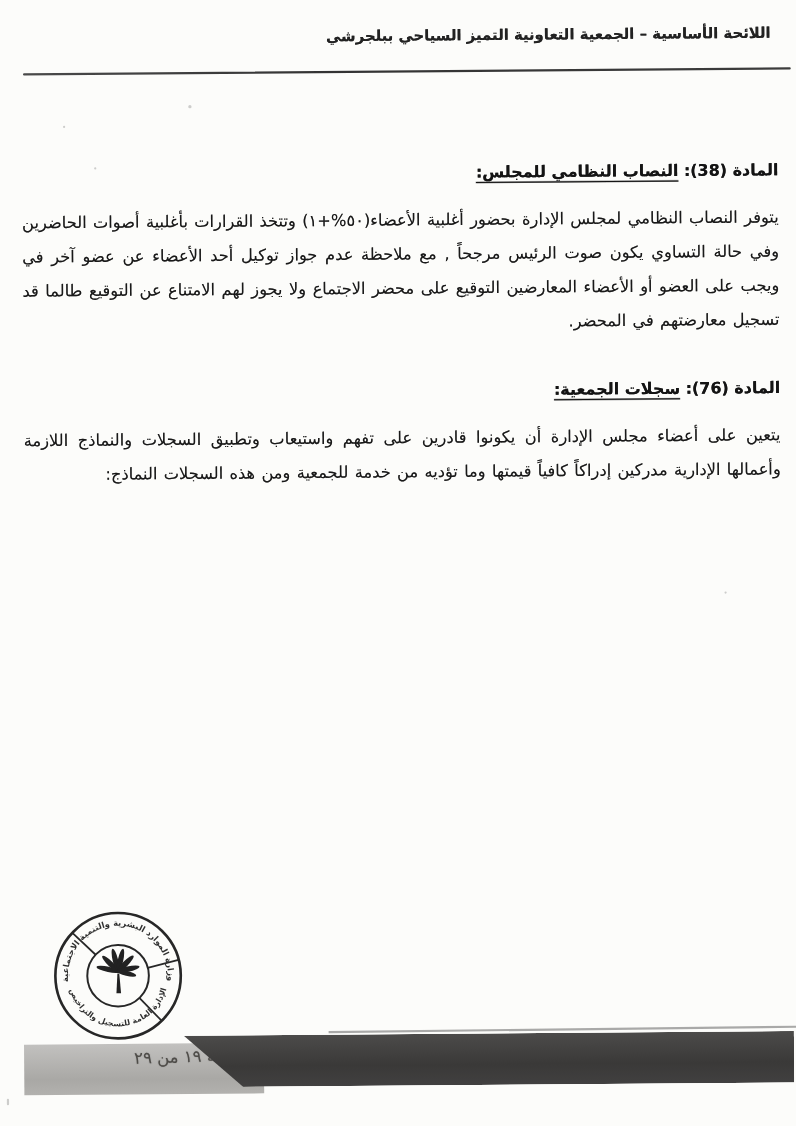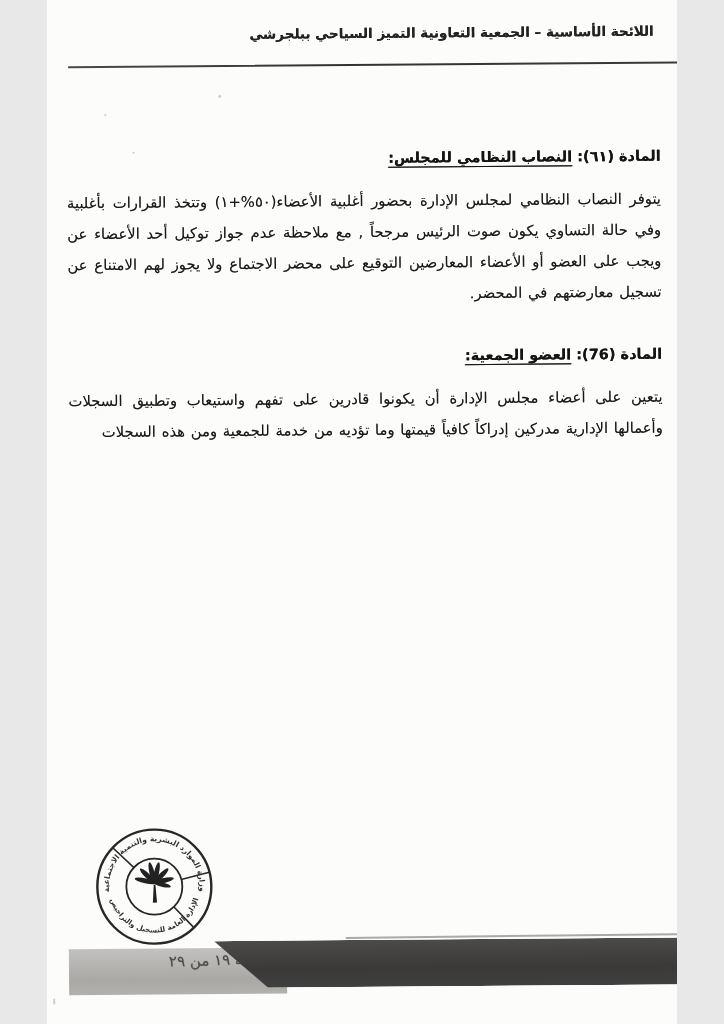--- a/index.html
+++ b/index.html
@@ -1,19 +1,19 @@
 <!DOCTYPE html>
 <html lang="ar"><head>
 <meta charset="utf-8">
 <style>
   html,body{margin:0;padding:0;background:#e8e8e8;}
   .page{
-    position:relative;width:616px;height:1024px;margin:0 auto;
+    position:relative;width:724px;height:1024px;margin:0 auto;
     background:#fcfcfa;overflow:hidden;
-    font-family:"DejaVu Sans",sans-serif;color:#1b1b1b;padding-left:14px;
+    font-family:"DejaVu Sans",sans-serif;color:#1b1b1b;
   }
   .scan{position:absolute;inset:0;transform:rotate(-0.45deg);transform-origin:50% 45%;}
 
   
   .header-title{
     position:absolute;top:25px;right:20px;direction:rtl;
     font-size:13.5px;font-weight:bold;letter-spacing:.2px;color:#222;
     text-shadow:0 0 .4px #444;
   }
   .header-rule{
@@ -73,35 +73,35 @@
 </head>
 <body>
 
 <div class="page">
   <div class="scan">
 
     <div class="header-title">اللائحة الأساسية – الجمعية التعاونية التميز السياحي ببلجرشي</div>
     <div class="header-rule"></div>
 
     <div class="article-heading" id="h61">
-      <span class="a-num">المادة (٦١):</span>
+      <span class="a-num">المادة (38):</span>
       <span> </span>
       <span class="a-title">النصاب النظامي للمجلس:</span>
     </div>
     <div class="para" id="p61">
       <div class="pline just">يتوفر النصاب النظامي لمجلس الإدارة بحضور أغلبية الأعضاء(٥٠%+١) وتتخذ القرارات بأغلبية أصوات الحاضرين</div>
       <div class="pline just">وفي حالة التساوي يكون صوت الرئيس مرجحاً , مع ملاحظة عدم جواز توكيل أحد الأعضاء عن عضو آخر في المجلس</div>
       <div class="pline just">ويجب على العضو أو الأعضاء المعارضين التوقيع على محضر الاجتماع ولا يجوز لهم الامتناع عن التوقيع طالما قد تم</div>
       <div class="pline end">تسجيل معارضتهم في المحضر.</div>
     </div>
 
     <div class="article-heading" id="h62">
       <span class="a-num">المادة (76):</span>
       <span> </span>
-      <span class="a-title">العضو الجمعية:</span>
+      <span class="a-title">سجلات الجمعية:</span>
     </div>
     <div class="para" id="p62">
       <div class="pline just">يتعين على أعضاء مجلس الإدارة أن يكونوا قادرين على تفهم واستيعاب وتطبيق السجلات والنماذج اللازمة لضبط حساباتها</div>
       <div class="pline end">وأعمالها الإدارية مدركين إدراكاً كافياً قيمتها وما تؤديه من خدمة للجمعية ومن هذه السجلات النماذج:</div>
     </div>
 
     <svg class="stamp" width="124" height="124" viewBox="-62 -62 124 124">
       <defs>
         <path id="arcTop" d="M -43 15 A 45.5 45.5 0 1 1 43 15"></path>
         <path id="arcBot" d="M -44 12 A 45.5 45.5 0 0 0 44 12"></path>

